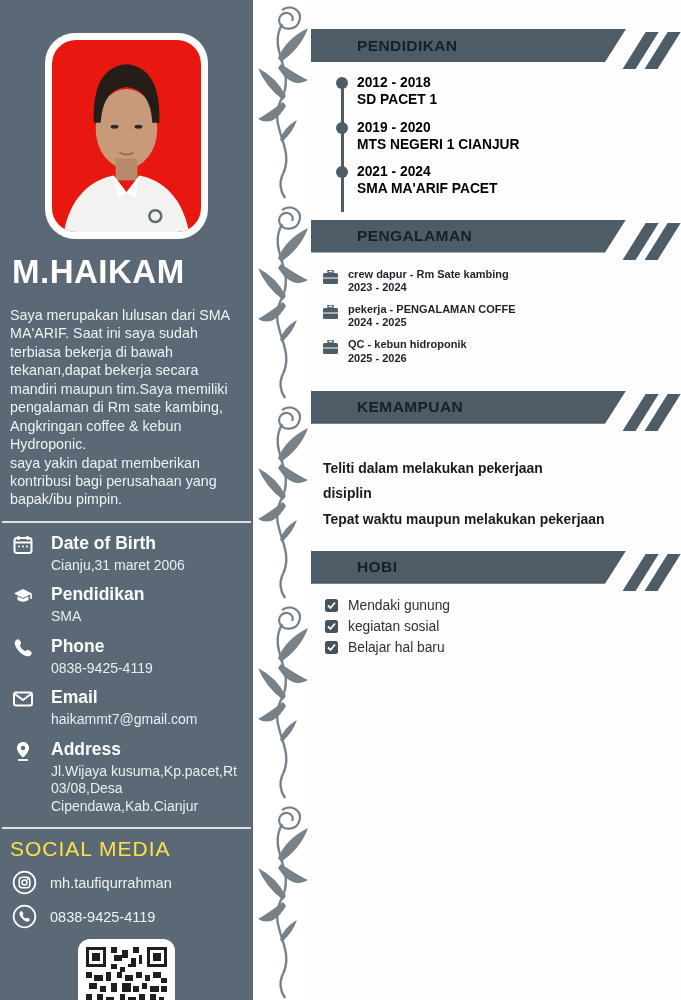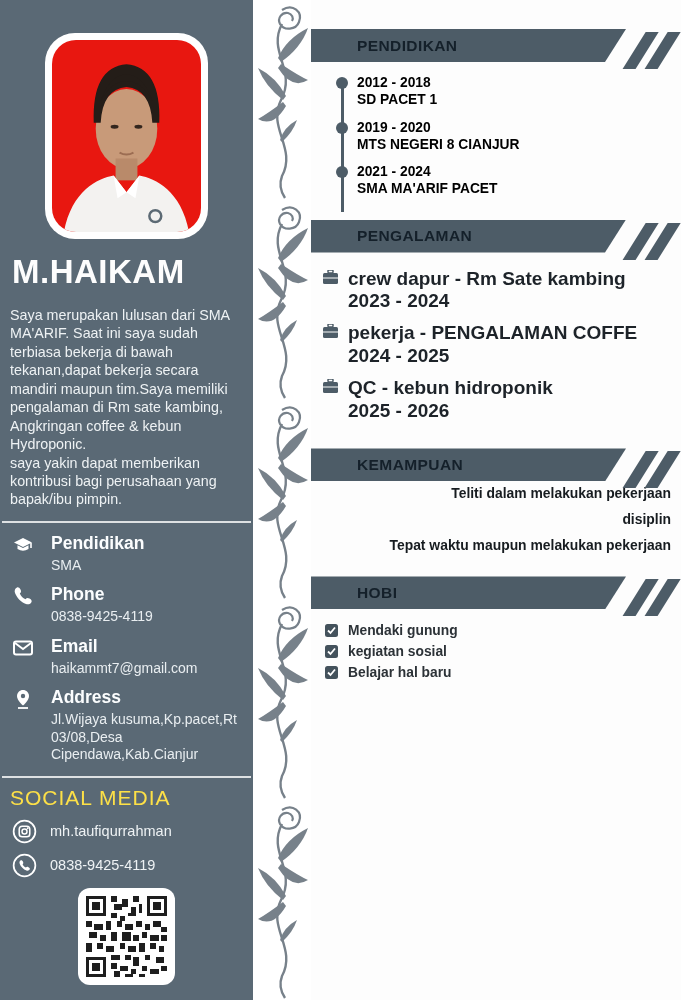--- a/index.html
+++ b/index.html
@@ -99,28 +99,28 @@
   }
   .t-years, .t-school { font-size:13.8px; font-weight:700; color:#000000; line-height:1.18; }
   .t-school { margin-top:1px; }
 
   
   .exp-list { margin:11px 0 0 12px; }
   .x-item { display:flex; align-items:flex-start; margin-bottom:9px; }
   .x-icon { flex:0 0 16px; margin-top:2px; }
   .x-icon svg { width:15px; height:14px; display:block; }
   .x-text { margin-left:9px; }
-  .x-title, .x-years { font-size:19px; font-weight:700; color:#1d2329; line-height:1.2; }
-
-  
-  .skill-list { margin:0 0 0 12px;text-align:right; }
+  .x-title, .x-years { font-size:11px; font-weight:700; color:#1d2329; line-height:1.2; }
+
+  
+  .skill-list { margin:32px 0 0 12px; }
   .skill { font-size:13.9px; font-weight:600; color:#171c20; margin-bottom:9px; line-height:1.2; }
 
   
-  .hobby-list { margin:10px 0 0 14px;font-weight:bold; }
+  .hobby-list { margin:10px 0 0 14px; }
   .h-item { display:flex; align-items:center; margin-bottom:6px; }
   .checkbox {
     width:13px; height:13px; flex:0 0 13px;
     background:#44525c; border-radius:2.5px;
     display:flex; align-items:center; justify-content:center;
   }
   .checkbox svg { width:9px; height:9px; display:block; }
   .h-label { margin-left:10px; font-size:13.8px; color:#2c3237; }
 
   
@@ -153,20 +153,37 @@
       </div>
     </div>
 
     <h1 class="name">M.HAIKAM</h1>
 
     <p class="summary">Saya merupakan lulusan dari SMA MA'ARIF. Saat ini saya sudah terbiasa bekerja di bawah tekanan,dapat bekerja secara mandiri maupun tim.Saya memiliki pengalaman di Rm sate kambing, Angkringan coffee &amp; kebun Hydroponic.
 saya yakin dapat memberikan kontribusi bagi perusahaan yang bapak/ibu pimpin.</p>
 
     <hr class="side-div">
 
+    <div class="c-row">
+      <span class="c-icon">
+        <svg viewBox="0 0 20 20">
+            <rect x="1.5" y="3" width="17" height="15" rx="2.5" fill="none" stroke="#fff" stroke-width="2"></rect>
+            <line x1="5.5" y1="1" x2="5.5" y2="5" stroke="#fff" stroke-width="2"></line>
+            <line x1="14.5" y1="1" x2="14.5" y2="5" stroke="#fff" stroke-width="2"></line>
+            <line x1="2" y1="7.5" x2="18" y2="7.5" stroke="#fff" stroke-width="2"></line>
+            <circle cx="6" cy="11.5" r="1" fill="#fff"></circle>
+            <circle cx="10" cy="11.5" r="1" fill="#fff"></circle>
+            <circle cx="14" cy="11.5" r="1" fill="#fff"></circle>
+          </svg>
+      </span>
+      <div class="c-text">
+        <div class="c-label">Date of Birth</div>
+        <div class="c-value">Cianju,31 maret 2006</div>
+      </div>
+    </div>
 
     <div class="c-row">
       <span class="c-icon">
         <svg viewBox="0 0 20 20">
             <path d="M10 3 L19 7.5 L10 12 L1 7.5 Z" fill="#fff"></path>
             <path d="M4.5 10.2 V14 Q10 17.5 15.5 14 V10.2 L10 13 Z" fill="#fff"></path>
             <line x1="18" y1="8" x2="18" y2="13" stroke="#fff" stroke-width="1.6"></line>
           </svg>
       </span>
       <div class="c-text">
@@ -335,21 +352,21 @@
         <div class="stripe s1"></div>
         <div class="stripe s2"></div>
       </div>
       <div class="timeline">
         <div class="t-item">
           <div class="t-years">2012 - 2018</div>
           <div class="t-school">SD PACET 1</div>
         </div>
         <div class="t-item">
           <div class="t-years">2019 - 2020</div>
-          <div class="t-school">MTS NEGERI 8 CIANJUR</div>
+          <div class="t-school">MTS NEGERI 1 CIANJUR</div>
         </div>
         <div class="t-item">
           <div class="t-years">2021 - 2024</div>
           <div class="t-school">SMA MA'ARIF PACET</div>
         </div>
       </div>
     </section>
 
     <section class="sec-experience">
       <div class="bar-row">

